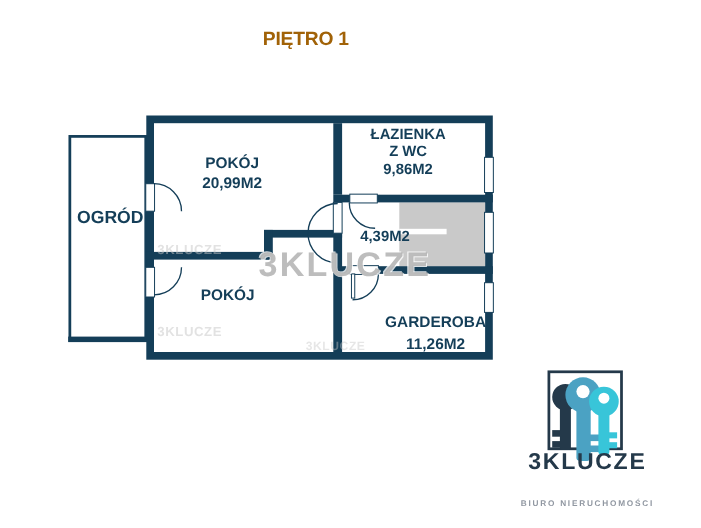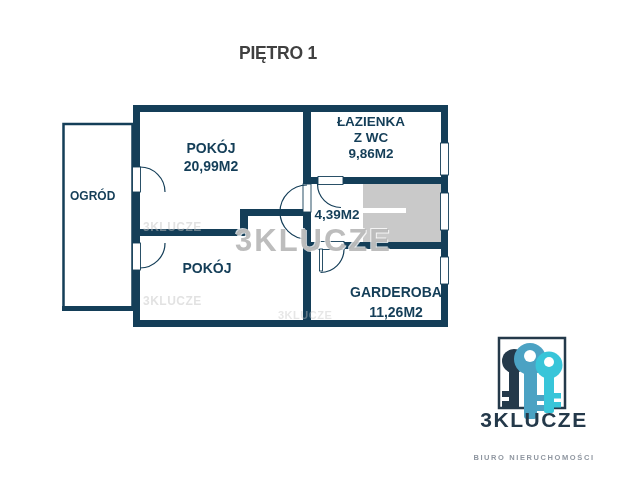--- a/index.html
+++ b/index.html
@@ -6,26 +6,26 @@
   #stage{position:relative;width:637px;height:480px;background:#fff;overflow:hidden;
          font-family:"Liberation Sans",sans-serif;}
   svg{position:absolute;left:0;top:0;}
   .wall{fill:var(--wall);}
   .roomfill{fill:#ffffff;}
   .gray{fill:var(--stairs_gray);}
   .win{fill:#ffffff;stroke:var(--wall);stroke-width:0.9;}
   .arc{fill:none;stroke:var(--wall);stroke-width:1.2;}
   .thinrect{fill:#ffffff;stroke:var(--wall);stroke-width:2.5;}
   .lbl{position:absolute;color:var(--wall);font-weight:bold;text-align:center;line-height:1.28;}
-  #title{position:absolute;left:178px;top:43px;width:200px;text-align:center;
-         font-size:17.5px;font-weight:bold;color:#404040;letter-spacing:-0.2px;}
+  #title{position:absolute;left:178px;top:25px;width:200px;text-align:center;
+         font-size:17.5px;font-weight:bold;color:#a16207;letter-spacing:-0.2px;}
   #lbl-room-top{left:141px;top:140px;width:140px;font-size:14px;}
   #lbl-bathroom{left:306px;top:114px;width:130px;font-size:13.5px;line-height:1.2;}
-  #lbl-winter-garden{left:70px;top:189px;width:72px;font-size:12px;text-align:left;line-height:1.26;}
-  #lbl-hallway{left:311px;top:206px;width:52px;font-size:13.5px;}
+  #lbl-winter-garden{left:70px;top:189px;width:72px;font-size:16px;text-align:left;line-height:1.26;}
+  #lbl-hallway{left:311px;top:206px;width:52px;font-size:13.5px;padding-left:13px;}
   #lbl-room-bottom{left:137px;top:260px;width:140px;font-size:14px;}
   #lbl-wardrobe{left:311px;top:282px;width:130px;font-size:14px;line-height:1.45;padding-left:20px;}
   #watermark{position:absolute;left:235px;top:223px;width:170px;font-size:31px;font-weight:bold;
     letter-spacing:2px;color:rgba(173,173,173,0.8);
     text-shadow:1px 1px 0 rgba(255,255,255,.8),-1px -1px 0 rgba(255,255,255,.8);}
   .wm-tile{position:absolute;font-weight:bold;color:#c6c6c6;opacity:.5;letter-spacing:0.5px;}
   #wm-t1{left:143px;top:220px;font-size:12px;}
   #wm-t2{left:143px;top:294px;font-size:12px;}
   #wm-t3{left:278px;top:309px;font-size:11px;opacity:.42;}
   #logo-brand{position:absolute;left:464px;top:408px;width:140px;text-align:center;

